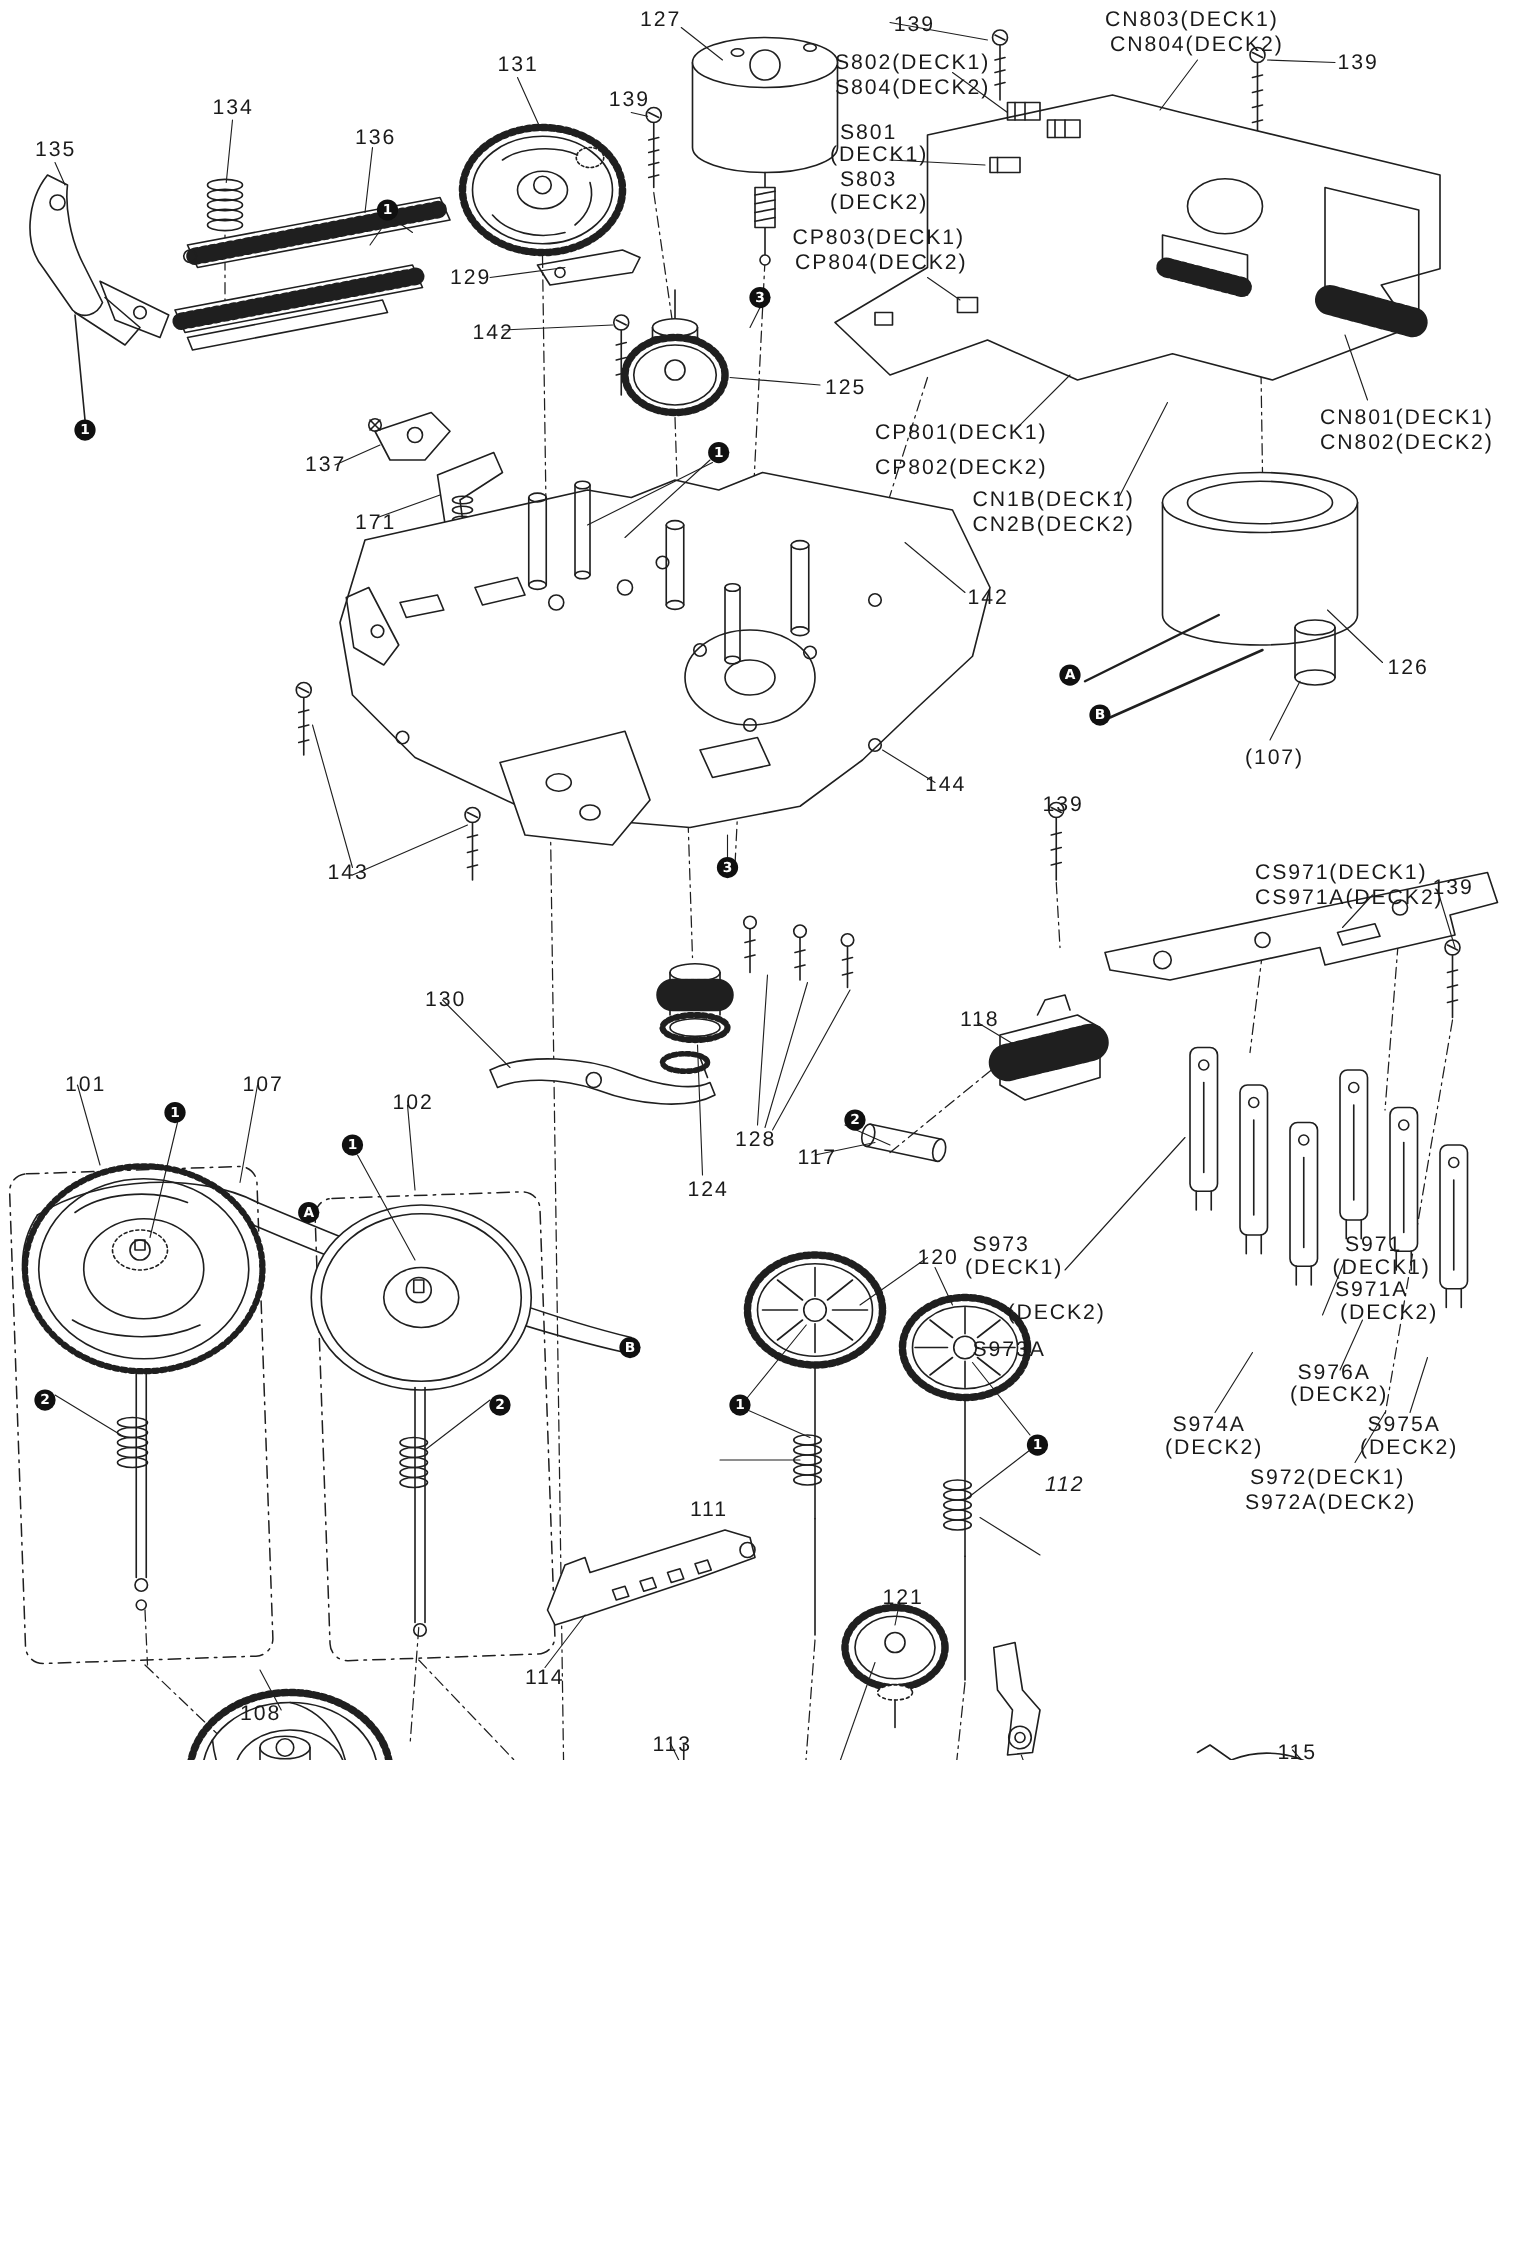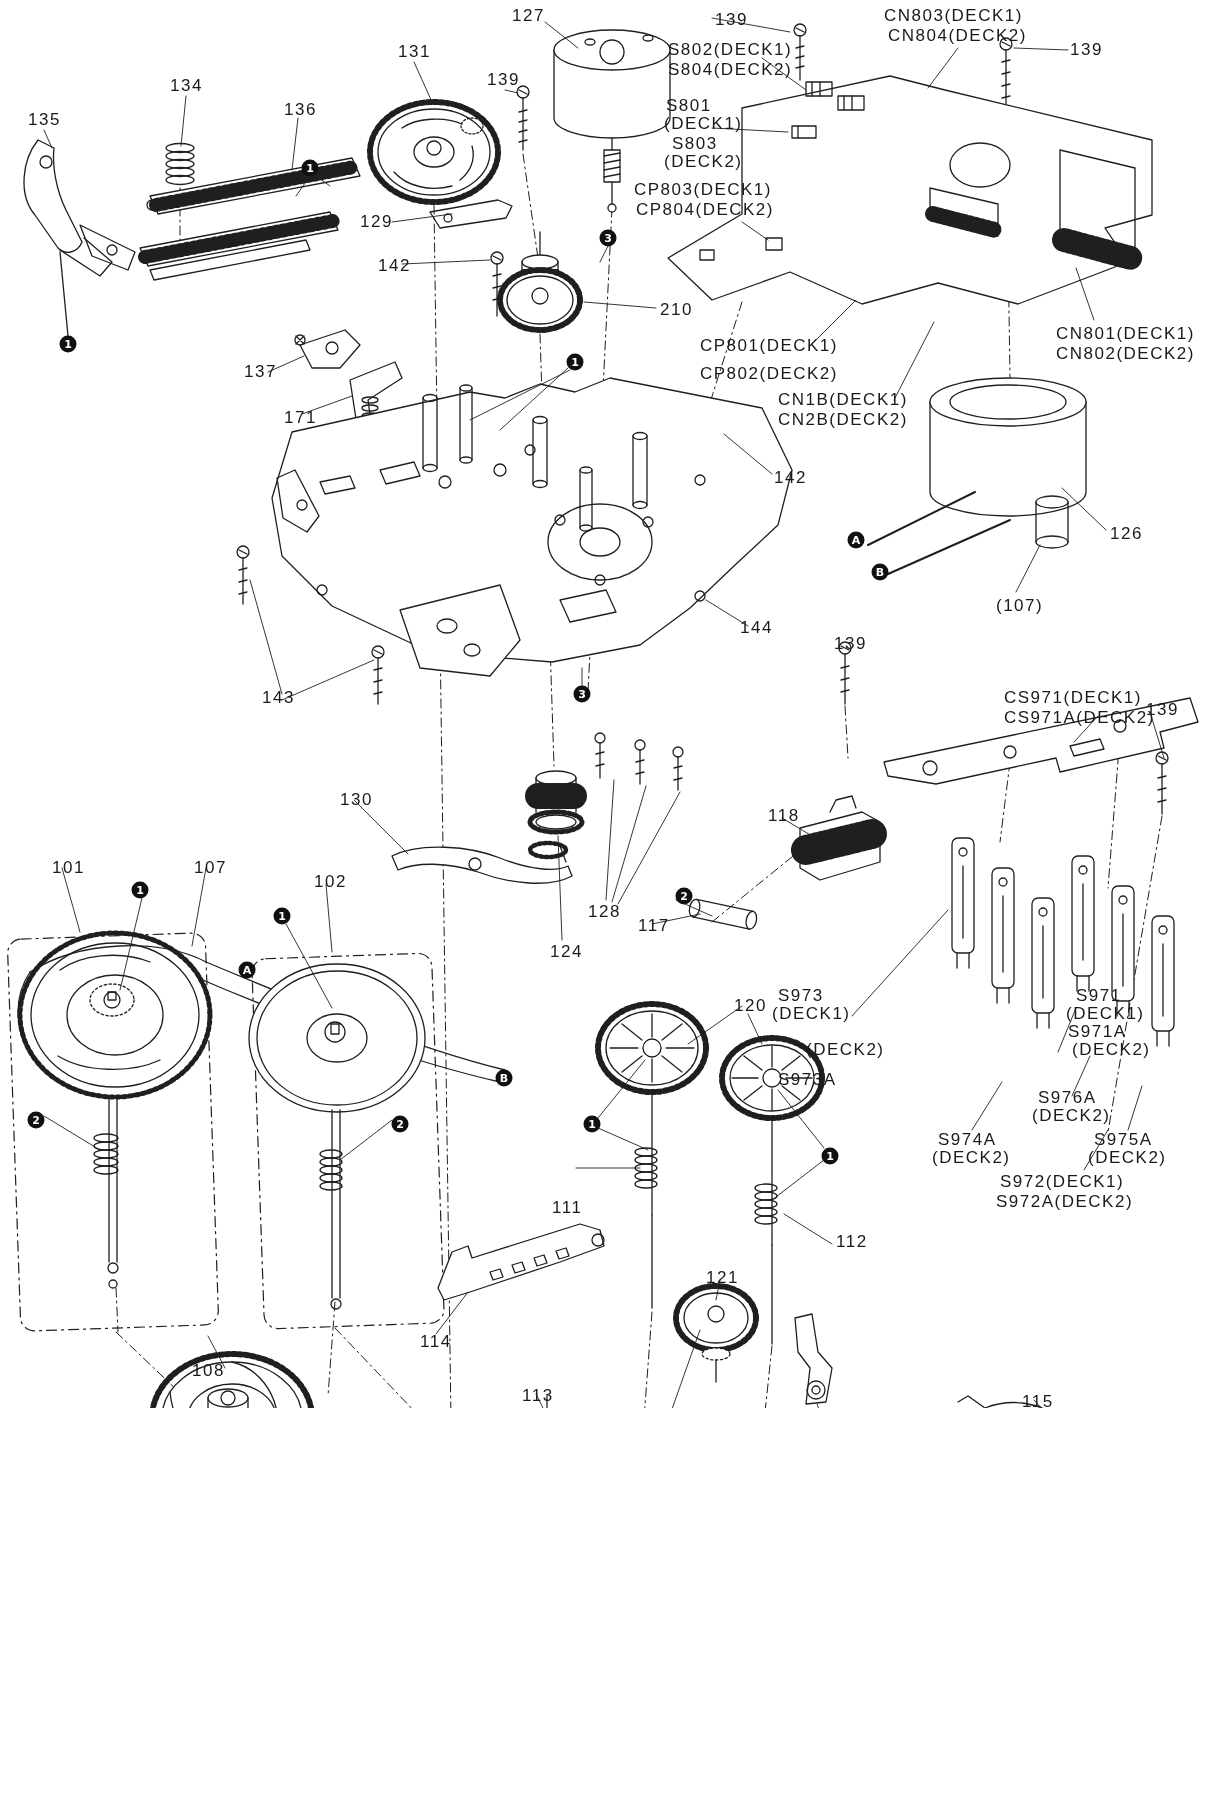--- a/index.html
+++ b/index.html
@@ -585,29 +585,29 @@
       <div class="diagram-label" style="left: 884px; top: 6px;">CN803(DECK1)</div>
       <div class="diagram-label" style="left: 888px; top: 26px;">CN804(DECK2)</div>
       <div class="diagram-label" style="left: 1070px; top: 40px;">139</div>
       <div class="diagram-label" style="left: 668px; top: 40px;">S802(DECK1)</div>
       <div class="diagram-label" style="left: 668px; top: 60px;">S804(DECK2)</div>
       <div class="diagram-label" style="left: 398px; top: 42px;">131</div>
       <div class="diagram-label" style="left: 170px; top: 76px;">134</div>
       <div class="diagram-label" style="left: 284px; top: 100px;">136</div>
       <div class="diagram-label" style="left: 487px; top: 70px;">139</div>
       <div class="diagram-label" style="left: 28px; top: 110px;">135</div>
-      <div class="diagram-label" style="left: 637px; top: 96px; padding-left: 29px;">S801</div>
+      <div class="diagram-label" style="left: 672px; top: 96px;">S801</div>
       <div class="diagram-label" style="left: 664px; top: 114px;">(DECK1)</div>
       <div class="diagram-label" style="left: 672px; top: 134px;">S803</div>
       <div class="diagram-label" style="left: 664px; top: 152px;">(DECK2)</div>
       <div class="diagram-label" style="left: 634px; top: 180px;">CP803(DECK1)</div>
       <div class="diagram-label" style="left: 636px; top: 200px;">CP804(DECK2)</div>
       <div class="diagram-label" style="left: 360px; top: 212px;">129</div>
       <div class="diagram-label" style="left: 378px; top: 256px;">142</div>
-      <div class="diagram-label" style="left: 660px; top: 300px;">210</div>
+      <div class="diagram-label" style="left: 660px; top: 300px;">125</div>
       <div class="diagram-label" style="left: 700px; top: 336px;">CP801(DECK1)</div>
       <div class="diagram-label" style="left: 700px; top: 364px;">CP802(DECK2)</div>
       <div class="diagram-label" style="left: 1056px; top: 324px;">CN801(DECK1)</div>
       <div class="diagram-label" style="left: 1056px; top: 344px; text-align: center;">CN802(DECK2)</div>
       <div class="diagram-label" style="left: 244px; top: 362px;">137</div>
       <div class="diagram-label" style="left: 284px; top: 408px;">171</div>
       <div class="diagram-label" style="left: 778px; top: 390px;">CN1B(DECK1)</div>
       <div class="diagram-label" style="left: 778px; top: 410px;">CN2B(DECK2)</div>
       <div class="diagram-label" style="left: 774px; top: 468px;">142</div>
       <div class="diagram-label" style="left: 1110px; top: 524px;">126</div>
@@ -637,21 +637,21 @@
       <div class="diagram-label" style="left: 1072px; top: 1040px;">(DECK2)</div>
       <div class="diagram-label" style="left: 1038px; top: 1088px;">S976A</div>
       <div class="diagram-label" style="left: 1032px; top: 1106px;">(DECK2)</div>
       <div class="diagram-label" style="left: 938px; top: 1130px;">S974A</div>
       <div class="diagram-label" style="left: 932px; top: 1148px;">(DECK2)</div>
       <div class="diagram-label" style="left: 1094px; top: 1130px;">S975A</div>
       <div class="diagram-label" style="left: 1088px; top: 1148px;">(DECK2)</div>
       <div class="diagram-label" style="left: 1000px; top: 1172px;">S972(DECK1)</div>
       <div class="diagram-label" style="left: 996px; top: 1192px;">S972A(DECK2)</div>
       <div class="diagram-label" style="left: 552px; top: 1198px;">111</div>
-      <div class="diagram-label" style="left: 836px; top: 1232px;">112</div>
+      <div class="diagram-label" style="left: 836px; top: 1178px; font-style: italic;">112</div>
       <div class="diagram-label" style="left: 420px; top: 1332px;">114</div>
       <div class="diagram-label" style="left: 706px; top: 1268px;">121</div>
       <div class="diagram-label" style="left: 192px; top: 1361px;">108</div>
       <div class="diagram-label" style="left: 522px; top: 1386px;">113</div>
       <div class="diagram-label" style="left: 818px; top: 1424px;">119</div>
       <div class="diagram-label" style="left: 1022px; top: 1392px;">115</div>
       <div class="diagram-label" style="left: 530px; top: 1752px;">( 145 )</div>
       <div class="callout-badge" style="left: 310px; top: 168px;">1</div>
       <div class="callout-badge" style="left: 68px; top: 344px;">1</div>
       <div class="callout-badge" style="left: 608px; top: 238px;">3</div>

